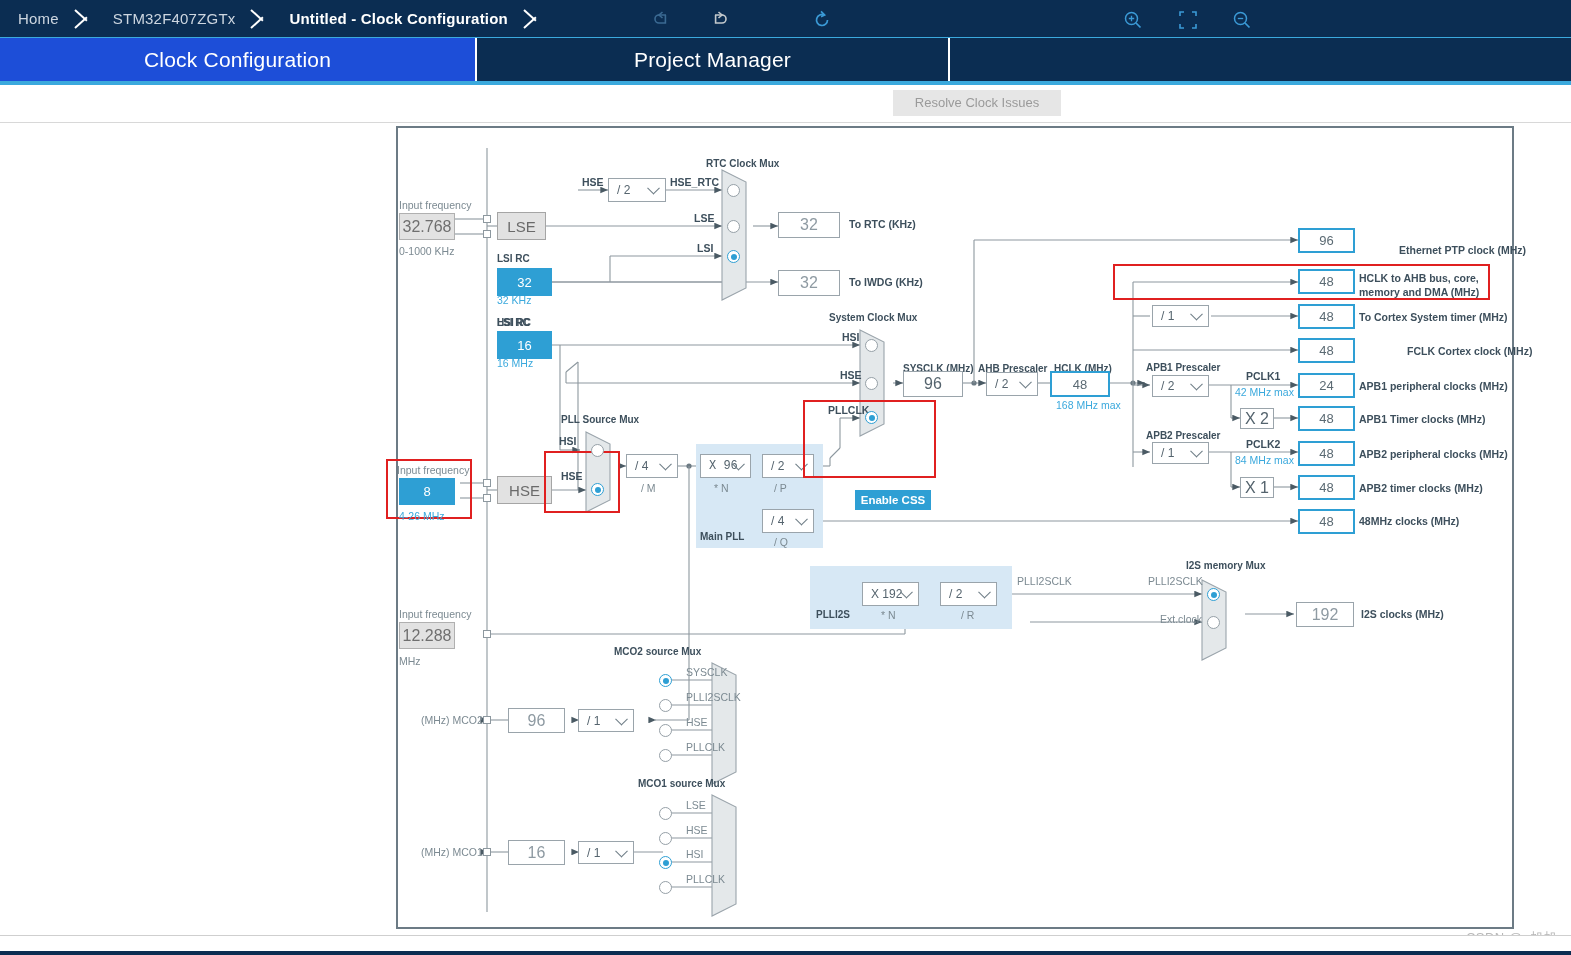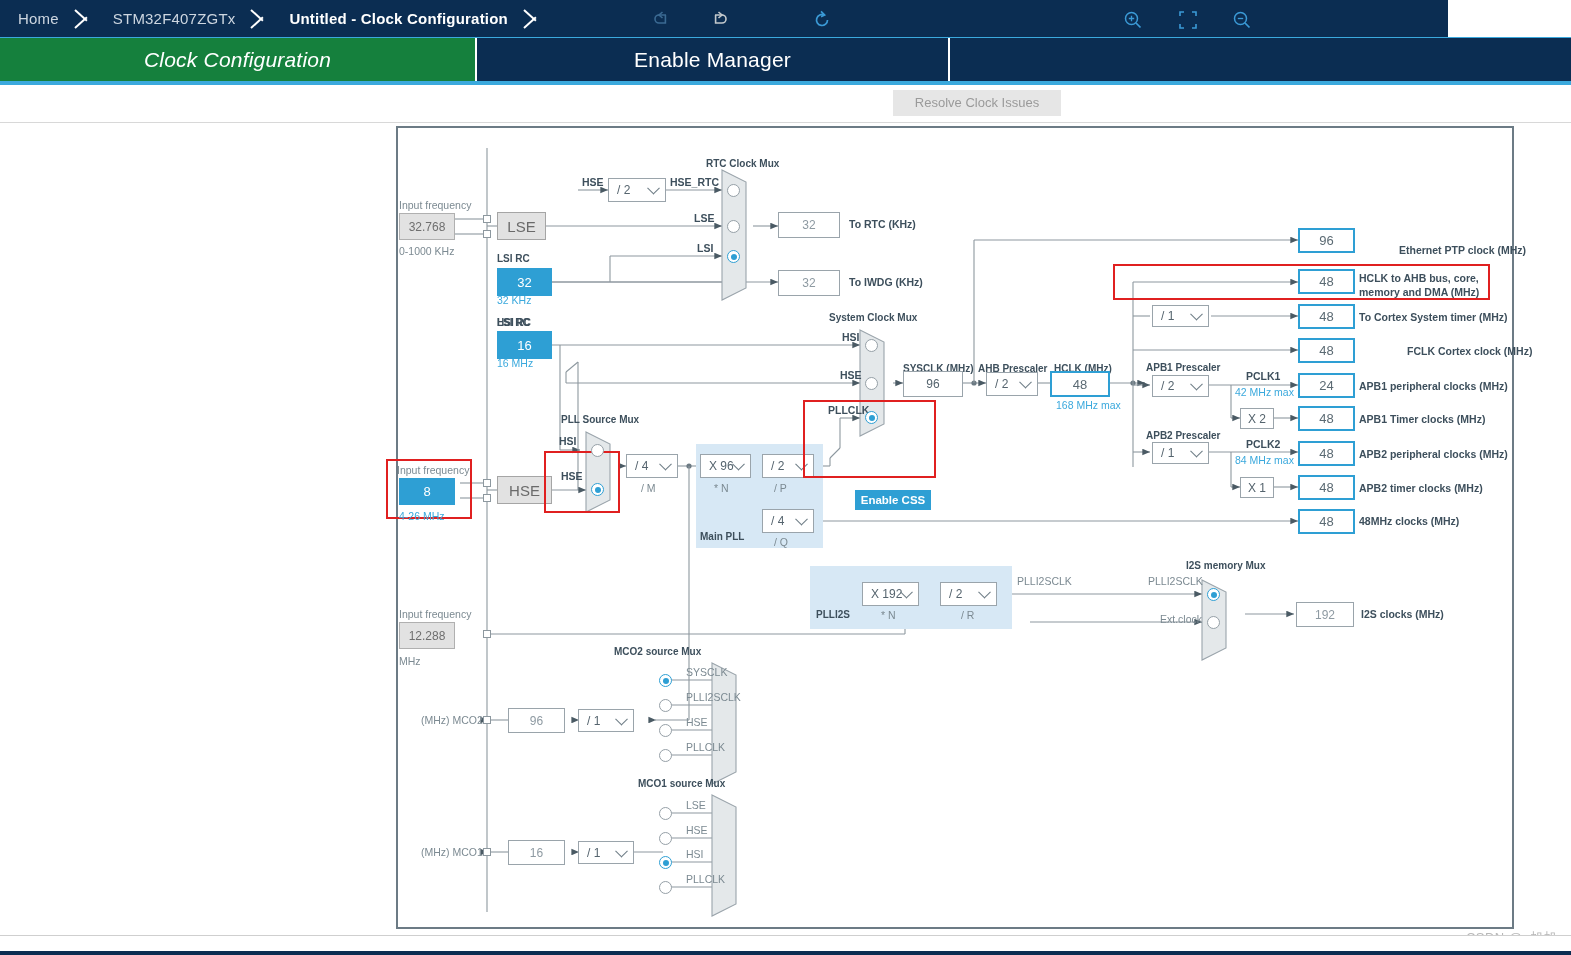--- a/index.html
+++ b/index.html
@@ -7,21 +7,21 @@
     margin: 0; padding: 0;
     width: 1571px; height: 955px;
     background: #ffffff;
     font-family: "Liberation Sans", sans-serif;
     overflow: hidden;
   }
   #root { position: relative; width: 1571px; height: 955px; }
 
   
   .breadcrumb {
-    position: absolute; left: 0; top: 0; width: 1448px; height: 37px;
+    position: absolute; left: 0; top: 0; width: 1571px; height: 37px;
     background: #0b2d52;
     display: flex; align-items: center;
   }
   .crumb {
     color: #cdd6e0; font-size: 15px; padding: 0 14px 0 18px;
     white-space: nowrap; letter-spacing: .2px;
   }
   .crumb.active { color: #ffffff; font-weight: bold; font-size: 15px; }
   .crumb-sep {
     width: 22px; height: 37px; position: relative; flex: none;
@@ -37,21 +37,21 @@
   .tabbar {
     position: absolute; left: 0; top: 37px; width: 1571px; height: 48px;
     background: #3ba9dd; display: flex; align-items: stretch;
   }
   .tab {
     display: flex; align-items: center; justify-content: center;
     color: #ffffff; font-size: 21px; background: #0b2d52;
     margin: 1px 0 4px 0; border-right: 2px solid #ffffff;
     letter-spacing: .2px; cursor: pointer;
   }
-  .tab.selected { background: #15803d; font-style: italic; }
+  .tab.selected { background: #1d4ed8; }
   .tab.t1 { width: 480px; }
   .tab.t2 { width: 477px; }
   .tab.t3 { width: 473px; }
   .tab.tspacer { flex: 1; border-right: none; }
 
   
   .toolbar {
     position: absolute; left: 0; top: 85px; width: 1571px; height: 38px;
     background: #ffffff; border-bottom: 1px solid #d8d8d8;
   }
@@ -74,21 +74,21 @@
             pointer-events: none; }
 
   
   .lbl { position: absolute; font-size: 10.5px; color: #7c8a92; white-space: nowrap; }
   .lbl.dark { color: #3d4f5c; font-weight: bold; }
   .lbl.blue { color: #3ba9dd; }
   .lbl.grp  { color: #3d4f5c; font-weight: bold; font-size: 10px; }
 
   .box {
     position: absolute; border: 1px solid #9aa4ab; background: #ffffff;
-    font-size: 12px; color: #8e9aa2; display: flex; align-items: center;
+    font-size: 16px; color: #8e9aa2; display: flex; align-items: center;
     justify-content: center; white-space: nowrap;
   }
   .box.grey  { background: #e2e2e2; color: #6f6f6f; border-color: #b0b0b0; }
   .box.fill  { background: #2e9fd4; color: #ffffff; border: 1px solid #2e9fd4; font-size: 13px; }
   .box.outline-blue { border: 2px solid #2e9fd4; color: #5b6a73; font-size: 13px; }
   .box.dark-txt { color: #54636d; }
   .box.hse { background: #e2e2e2; color: #6a6a6a; font-size: 15px; border-color: #a5a5a5; }
 
   .sel {
     position: absolute; border: 1px solid #9aa4ab; background: #ffffff;
@@ -148,21 +148,21 @@
     <span class="crumb">Home</span>
     <span class="crumb-sep"></span>
     <span class="crumb">STM32F407ZGTx</span>
     <span class="crumb-sep"></span>
     <span class="crumb active">Untitled - Clock Configuration</span>
     <span class="crumb-sep"></span>
   </div>
 
   <div class="tabbar">
     <div class="tab t2 selected">Clock Configuration</div>
-    <div class="tab t3">Enable Manager</div>
+    <div class="tab t3">Project Manager</div>
     <div class="tab tspacer"></div>
   </div>
 
   <div class="toolbar"></div>
 
   <div class="tb-icon" style="left:652px;">
     <svg width="22" height="22" viewBox="0 0 22 22">
       <path d="M14 6 H7 a4 4 0 0 0 0 8 h2" fill="none" stroke="#3b6a93" stroke-width="1.6"></path>
       <path d="M10.5 3 L7 6 L10.5 9" fill="none" stroke="#3b6a93" stroke-width="1.6"></path>
       <path d="M13.4 6 L13.4 14 H9" fill="none" stroke="#3b6a93" stroke-width="1.6"></path>
@@ -398,21 +398,21 @@
   <div class="box grey" style="left:399px; top:622px; width:56px; height:27px;">12.288</div>
   <div class="lbl" style="left:399px; top:655px;">MHz</div>
   <div class="port" style="left:483px; top:630px;"></div>
 
   <div class="pllbg" style="left:696px; top:444px; width:127px; height:104px;"></div>
   <div class="sel" style="left:626px; top:454px; width:52px; height:24px;">
     <span class="v">/ 4</span>
       <span class="chev"></span>
   </div>
   <div class="lbl" style="left:641px; top:482px;">/ M</div>
-  <div class="sel" style="left:700px; top:454px; width:51px; height:24px;">
+  <div class="sel" style="left:700px; top:454px; width:51px; height:24px;font-family:Liberation Mono, monospace;">
     <span class="v">X 96</span>
       <span class="chev"></span>
   </div>
   <div class="lbl" style="left:714px; top:482px;">* N</div>
   <div class="sel" style="left:762px; top:454px; width:52px; height:24px;">
     <span class="v">/ 2</span>
       <span class="chev"></span>
   </div>
   <div class="lbl" style="left:774px; top:482px;">/ P</div>
   <div class="sel" style="left:762px; top:509px; width:52px; height:24px;">

